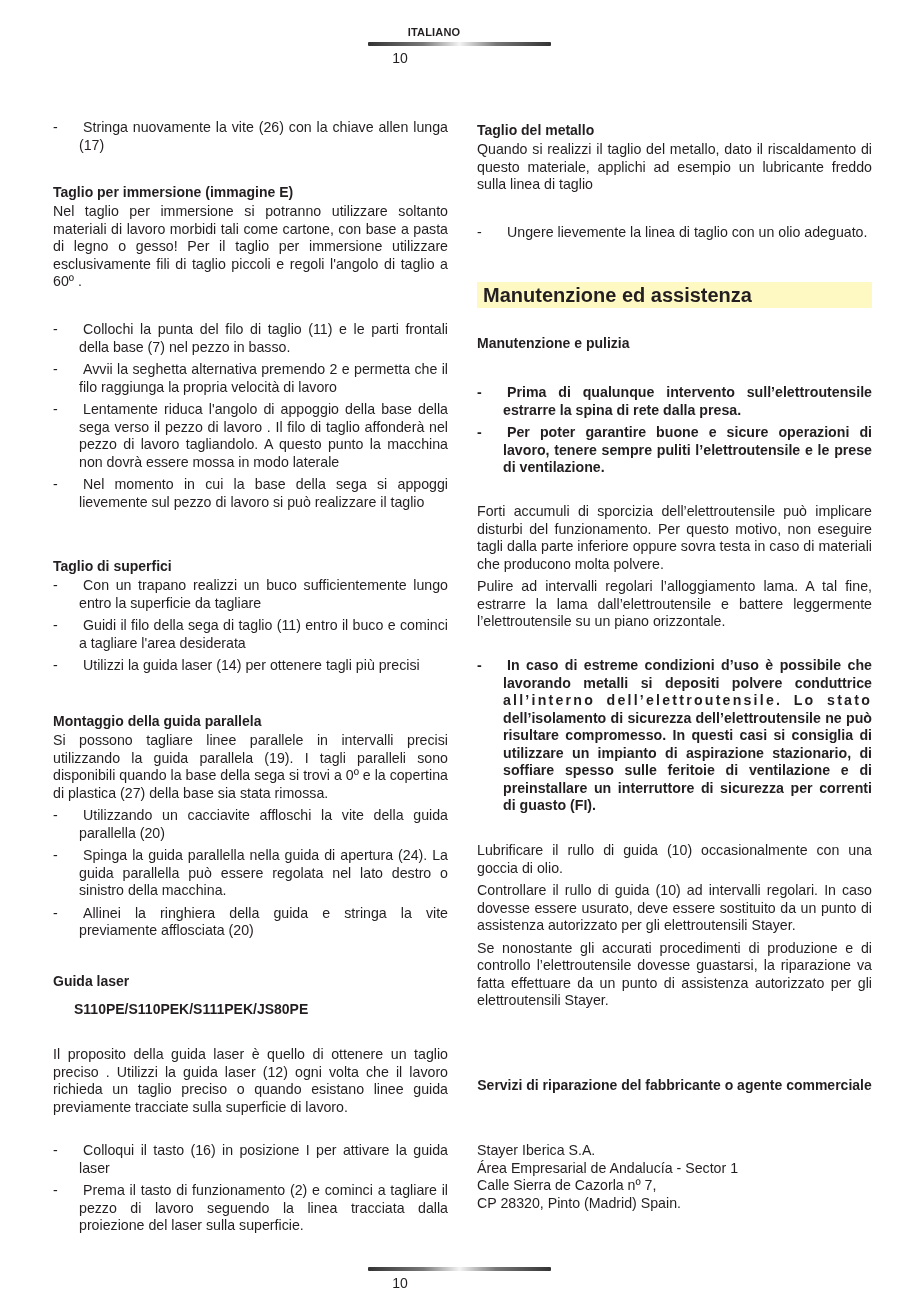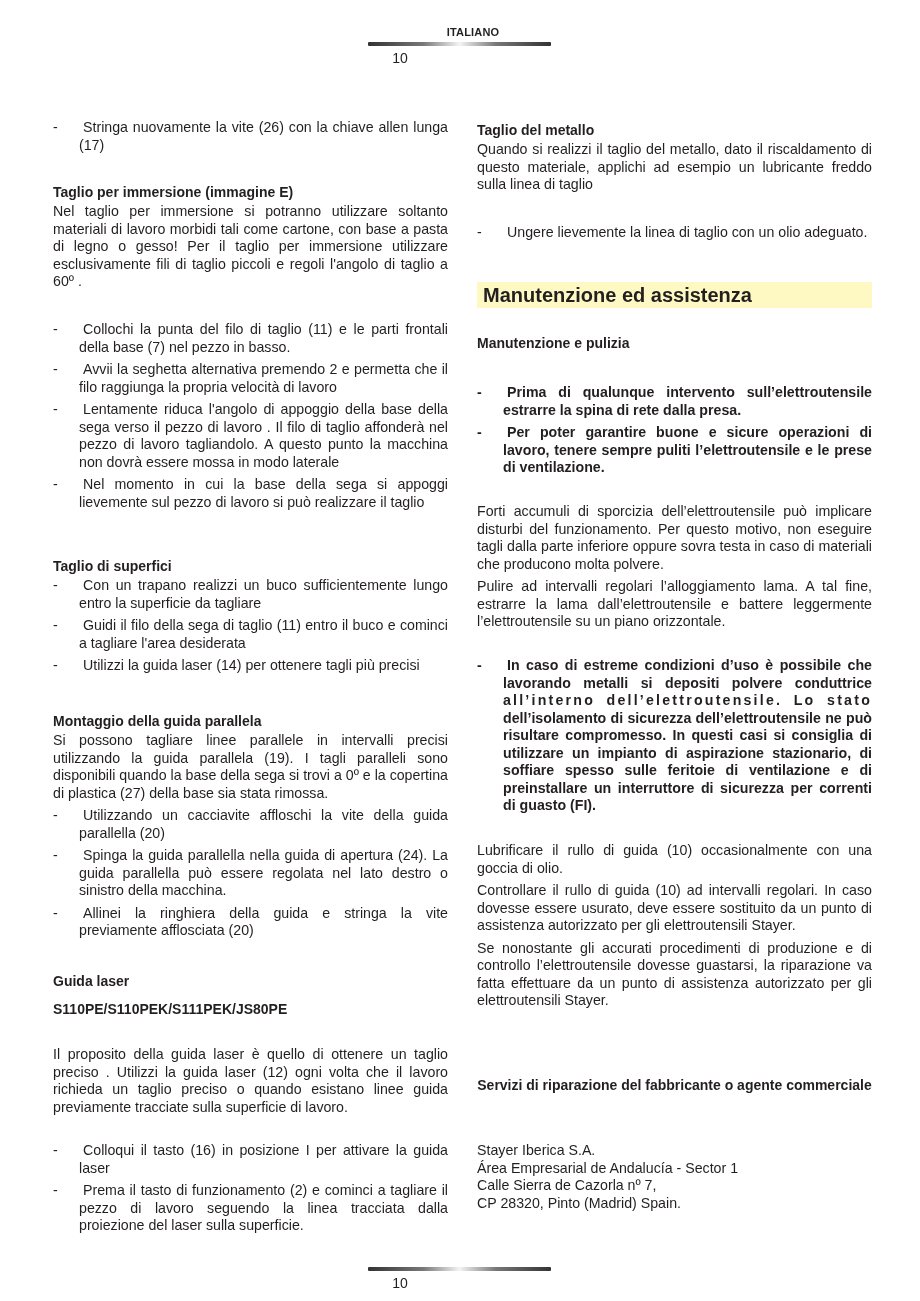--- a/index.html
+++ b/index.html
@@ -2,21 +2,21 @@
 <html><head>
 <meta charset="utf-8">
 <style>
   html, body { margin: 0; padding: 0; background: #ffffff; }
   body {
     width: 920px; height: 1301px; position: relative; overflow: hidden;
     font-family: "Liberation Sans", sans-serif; color: #231f20;
   }
   .header-lang {
     position: absolute; top: 26px; left: 0; width: 868px; text-align: center;
-    font-size: 11px; font-weight: bold; letter-spacing: 0.2px; padding-left: 39px;
+    font-size: 11px; font-weight: bold; letter-spacing: 0.2px;
   }
   .rule {
     position: absolute; left: 368px; width: 183px; height: 4px;
     background: linear-gradient(to right, #333 0%, #777 30%, #f4f4f4 50%, #777 70%, #333 100%);
     border-radius: 1px;
   }
   .rule.top { top: 42px; }
   .rule.bottom { top: 1267px; }
   .pagenum {
     position: absolute; left: 0; width: 800px; text-align: center; font-size: 14px;
@@ -110,21 +110,21 @@
         <span class="txt">Spinga la guida parallella nella guida di apertura (24). La guida parallella può essere regolata nel lato destro o sinistro della macchina.</span>
       </div>
     <div class="li">
         <span class="dash">-</span>
         <span class="txt">Allinei la ringhiera della guida e stringa la vite previamente afflosciata (20)</span>
       </div>
   </div>
 
   <div class="blk" style="top:970px;">
     <h3>Guida laser</h3>
-    <h3 style="margin-top:6px;">S110PE/S110PEK/S111PEK/JS80PE</h3>
+    <h3 style="margin-top:6px;margin-left:21px;">S110PE/S110PEK/S111PEK/JS80PE</h3>
   </div>
 
   <div class="blk" style="top:1046px;">
     <p>Il proposito della guida laser è quello di ottenere un taglio preciso . Utilizzi la guida laser (12) ogni volta che il lavoro richieda un taglio preciso o quando esistano linee guida previamente tracciate sulla superficie di lavoro.</p>
   </div>
 
   <div class="blk" style="top:1142px;">
     <div class="li">
         <span class="dash">-</span>
         <span class="txt">Colloqui il tasto (16) in posizione I per attivare la guida laser</span>

